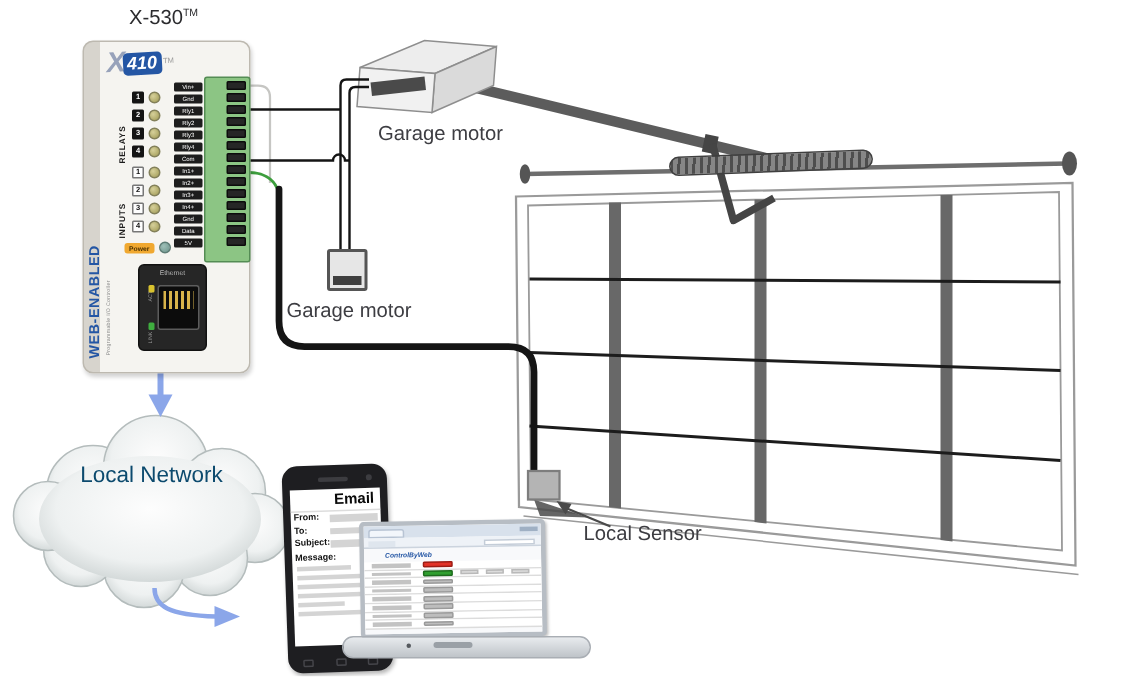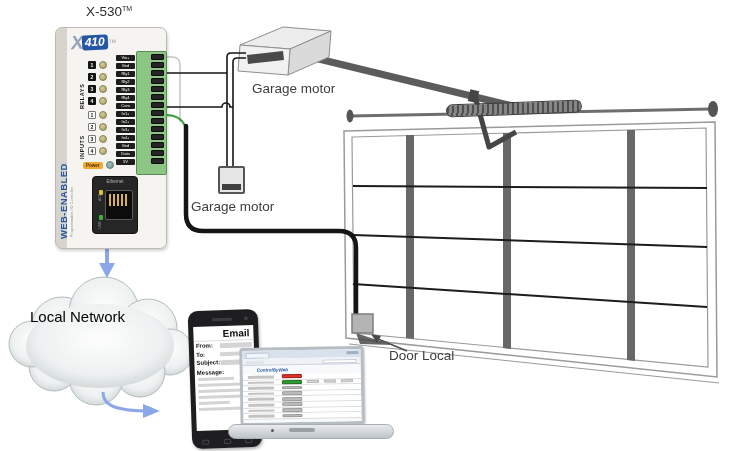--- a/index.html
+++ b/index.html
@@ -64,21 +64,21 @@
   #garage-button .press { position:absolute; left:2px; right:2px; bottom:2px; height:6px; background:#3f3f3f;}
 
   
   #spring {
     left:446px; top:102px; width:136px; height:13px; border-radius:7px; z-index:2;
     background:repeating-linear-gradient(95deg,#4e4e4e 0 2px,#868686 2px 5px);
     border:1px solid #3f3f3f; transform:rotate(-2.2deg);
   }
 
   
-  #cloud-text { left:30px; top:306px; width:142px; z-index:2; color:#000000;}
+  #cloud-text { left:30px; top:306px; width:142px; text-align:center; z-index:2; color:#0c4a6e;}
   #cloud-text .l1,#cloud-text .l3 { font-size:15px; line-height:21px;}
   #cloud-text .l2 { font-size:13px; line-height:19px; text-decoration:underline;}
 
   
   #phone { left:190px; top:310px; width:70px; height:138px; z-index:5; transform:rotate(-2deg);}
   #phone .shell { position:absolute; inset:0; background:#1e1e21; border-radius:10px; box-shadow:1px 2px 3px rgba(0,0,0,.3);}
   #phone .speaker { position:absolute; left:24px; top:8px; width:20px; height:2.5px; background:#3c3c40; border-radius:2px;}
   #phone .cam { position:absolute; right:10px; top:7px; width:4px; height:4px; background:#3c3c40; border-radius:50%;}
   #phone-screen { position:absolute; left:5px; top:16px; width:60px; height:104px; background:#fff; overflow:hidden;}
   #phone-email-title { text-align:right; font-weight:bold; font-size:10px; padding:2px 4px 1px 0; color:#0a0a0a; border-bottom:1px solid #ddd;}
@@ -205,21 +205,21 @@
     </g>
   </svg>
 
   <div class="abs" id="spring"></div>
 
   <div class="diagram-label" id="title-x410" style="z-index:5;">
     <span>X-530</span><sup>TM</sup>
   </div>
   <div class="diagram-label" id="label-garage-motor" style="z-index:5;">Garage motor</div>
   <div class="diagram-label" id="label-garage-button" style="z-index:5;">Garage motor</div>
-  <div class="diagram-label" id="label-door-sensor" style="z-index:7;">Door Local</div>
+  <div class="diagram-label" id="label-door-sensor" style="z-index:7;">Local Sensor</div>
 
   <div class="abs" id="device">
     <div class="body"></div>
     <div id="device-logo">
       <span class="lx">X</span>
       <span class="lnum">410</span>
       <span class="ltm">TM</span>
     </div>
     <div class="vlabel" id="relays-vlabel">RELAYS</div>
     <div class="vlabel" id="inputs-vlabel">INPUTS</div>

